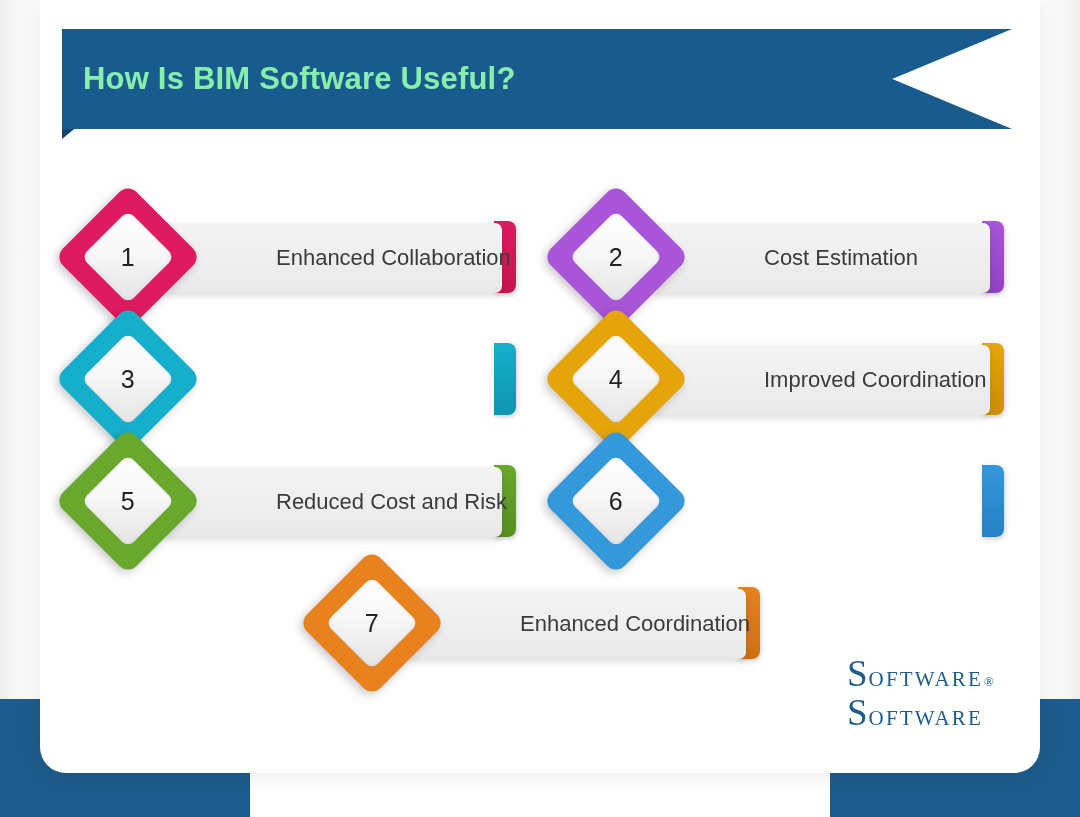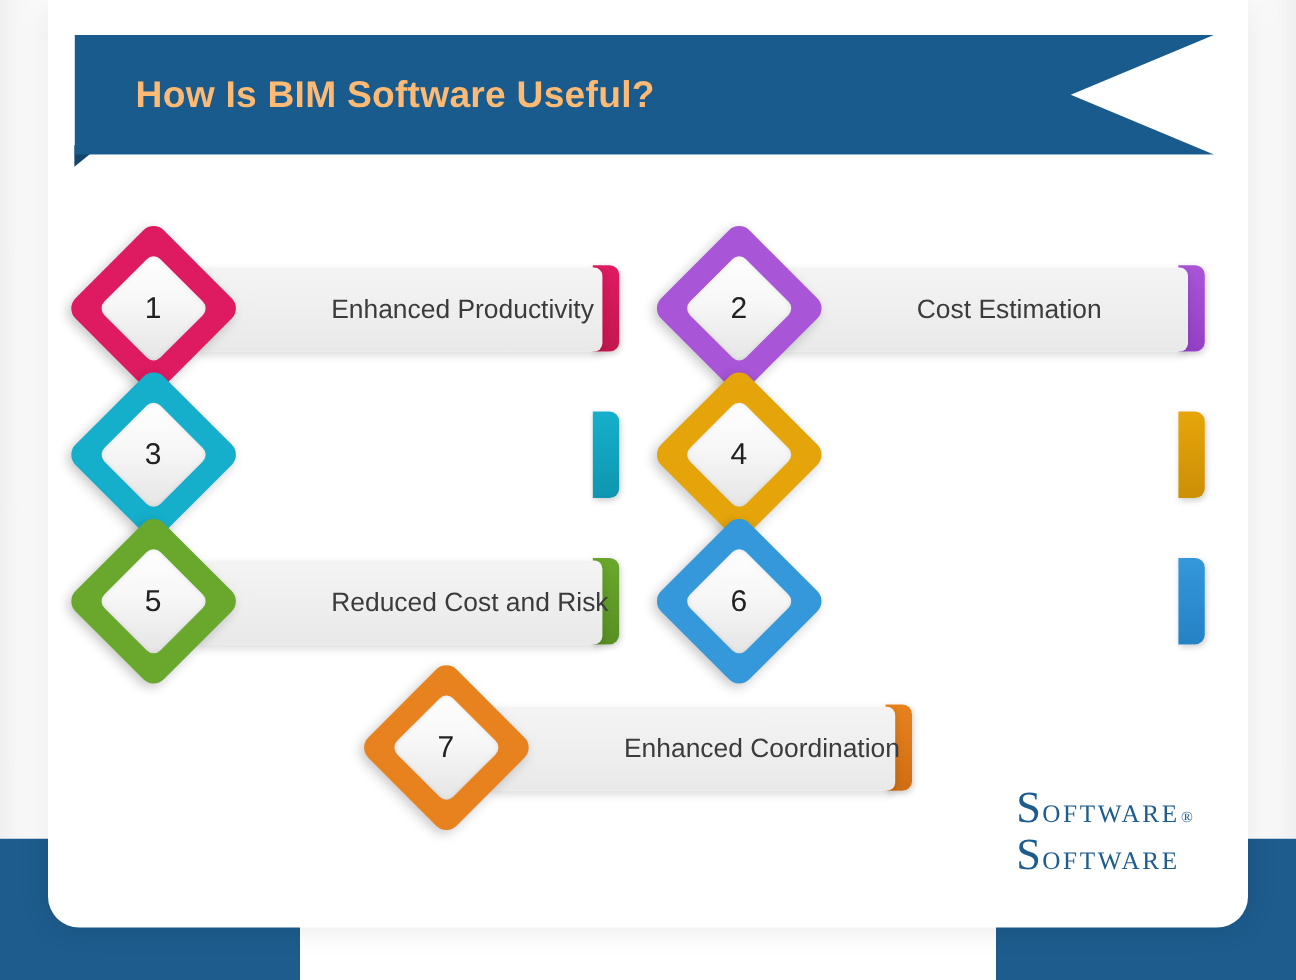--- a/index.html
+++ b/index.html
@@ -75,25 +75,25 @@
     top: 0;
     width: 950px;
     height: 100px;
     background: #1a5b8d;
     -webkit-clip-path: polygon(0 0, 100% 0, 100% 0, 87.4% 50%, 100% 100%, 100% 100%, 0 100%);
     clip-path: polygon(0 0, 100% 0, 100% 0, 87.4% 50%, 100% 100%, 100% 100%, 0 100%);
     display: flex;
     align-items: center;
   }
   .ribbon-title {
-    color: #fdba74;
+    color: #86efac;
     font-size: 31px;
     font-weight: bold;
     letter-spacing: 0.2px;
-    padding-left: 51px;
+    padding-left: 21px;
     white-space: nowrap;
   }
 
   
   .items {
     position: absolute;
     left: 0;
     top: 205px;
     width: 1000px;
   }
@@ -217,21 +217,21 @@
       <div class="ribbon">
         <div class="ribbon-title">How Is BIM Software Useful?</div>
       </div>
     </div>
 
     <div class="items" id="items-root">
         <div class="row">
           <div class="item col-left">
             <div class="accent" style="background: linear-gradient(rgb(222, 27, 96) 0%, rgb(196, 22, 79) 100%);"></div>
             <div class="pill">
-              <div class="pill-label">Enhanced Productivity</div>
+              <div class="pill-label">Enhanced Collaboration</div>
             </div>
             <div class="diamond" style="background: rgb(222, 27, 96);">
               <div class="diamond-inner">
                 <span class="diamond-num">1</span>
               </div>
             </div>
           </div>
           <div class="item col-right">
             <div class="accent" style="background: linear-gradient(rgb(168, 85, 216) 0%, rgb(148, 64, 198) 100%);"></div>
             <div class="pill">
@@ -248,20 +248,23 @@
           <div class="item col-left">
             <div class="accent" style="background: linear-gradient(rgb(22, 175, 203) 0%, rgb(14, 150, 176) 100%);"></div>
             <div class="diamond" style="background: rgb(22, 175, 203);">
               <div class="diamond-inner">
                 <span class="diamond-num">3</span>
               </div>
             </div>
           </div>
           <div class="item col-right">
             <div class="accent" style="background: linear-gradient(rgb(229, 165, 10) 0%, rgb(204, 143, 6) 100%);"></div>
+            <div class="pill">
+              <div class="pill-label">Improved Coordination</div>
+            </div>
             <div class="diamond" style="background: rgb(229, 165, 10);">
               <div class="diamond-inner">
                 <span class="diamond-num">4</span>
               </div>
             </div>
           </div>
         </div>
         <div class="row">
           <div class="item col-left">
             <div class="accent" style="background: linear-gradient(rgb(105, 168, 44) 0%, rgb(88, 143, 35) 100%);"></div>

